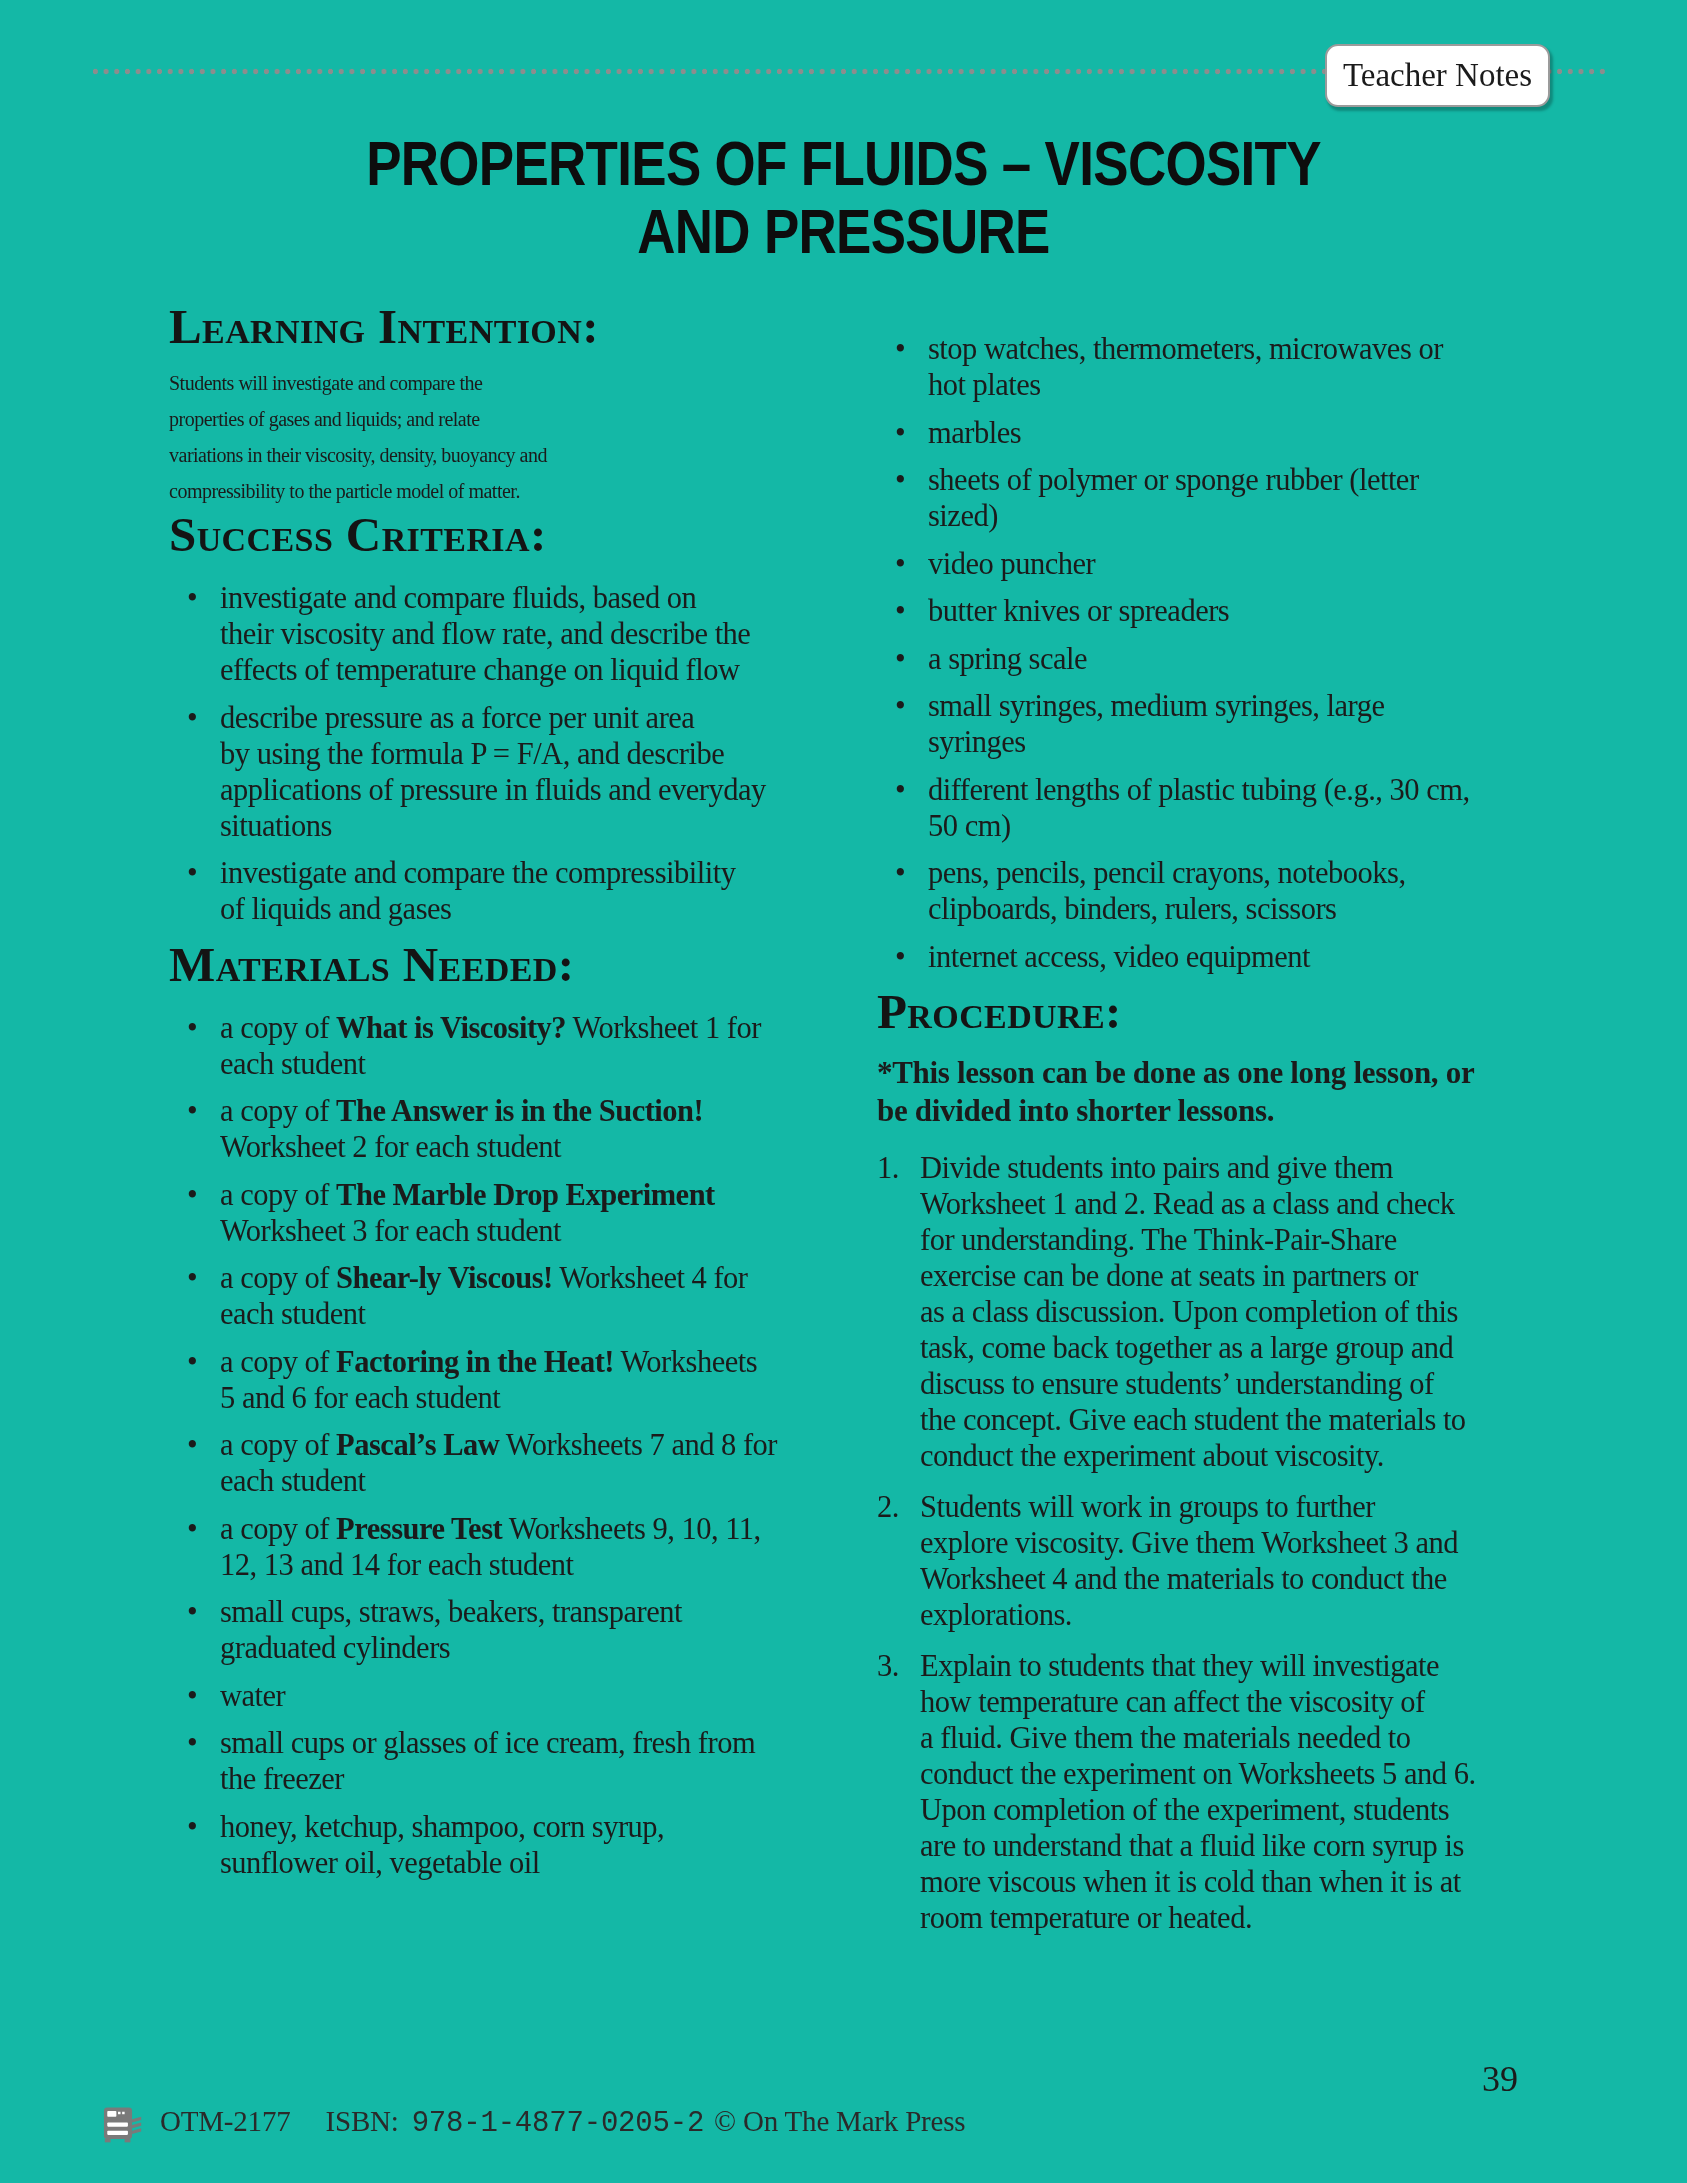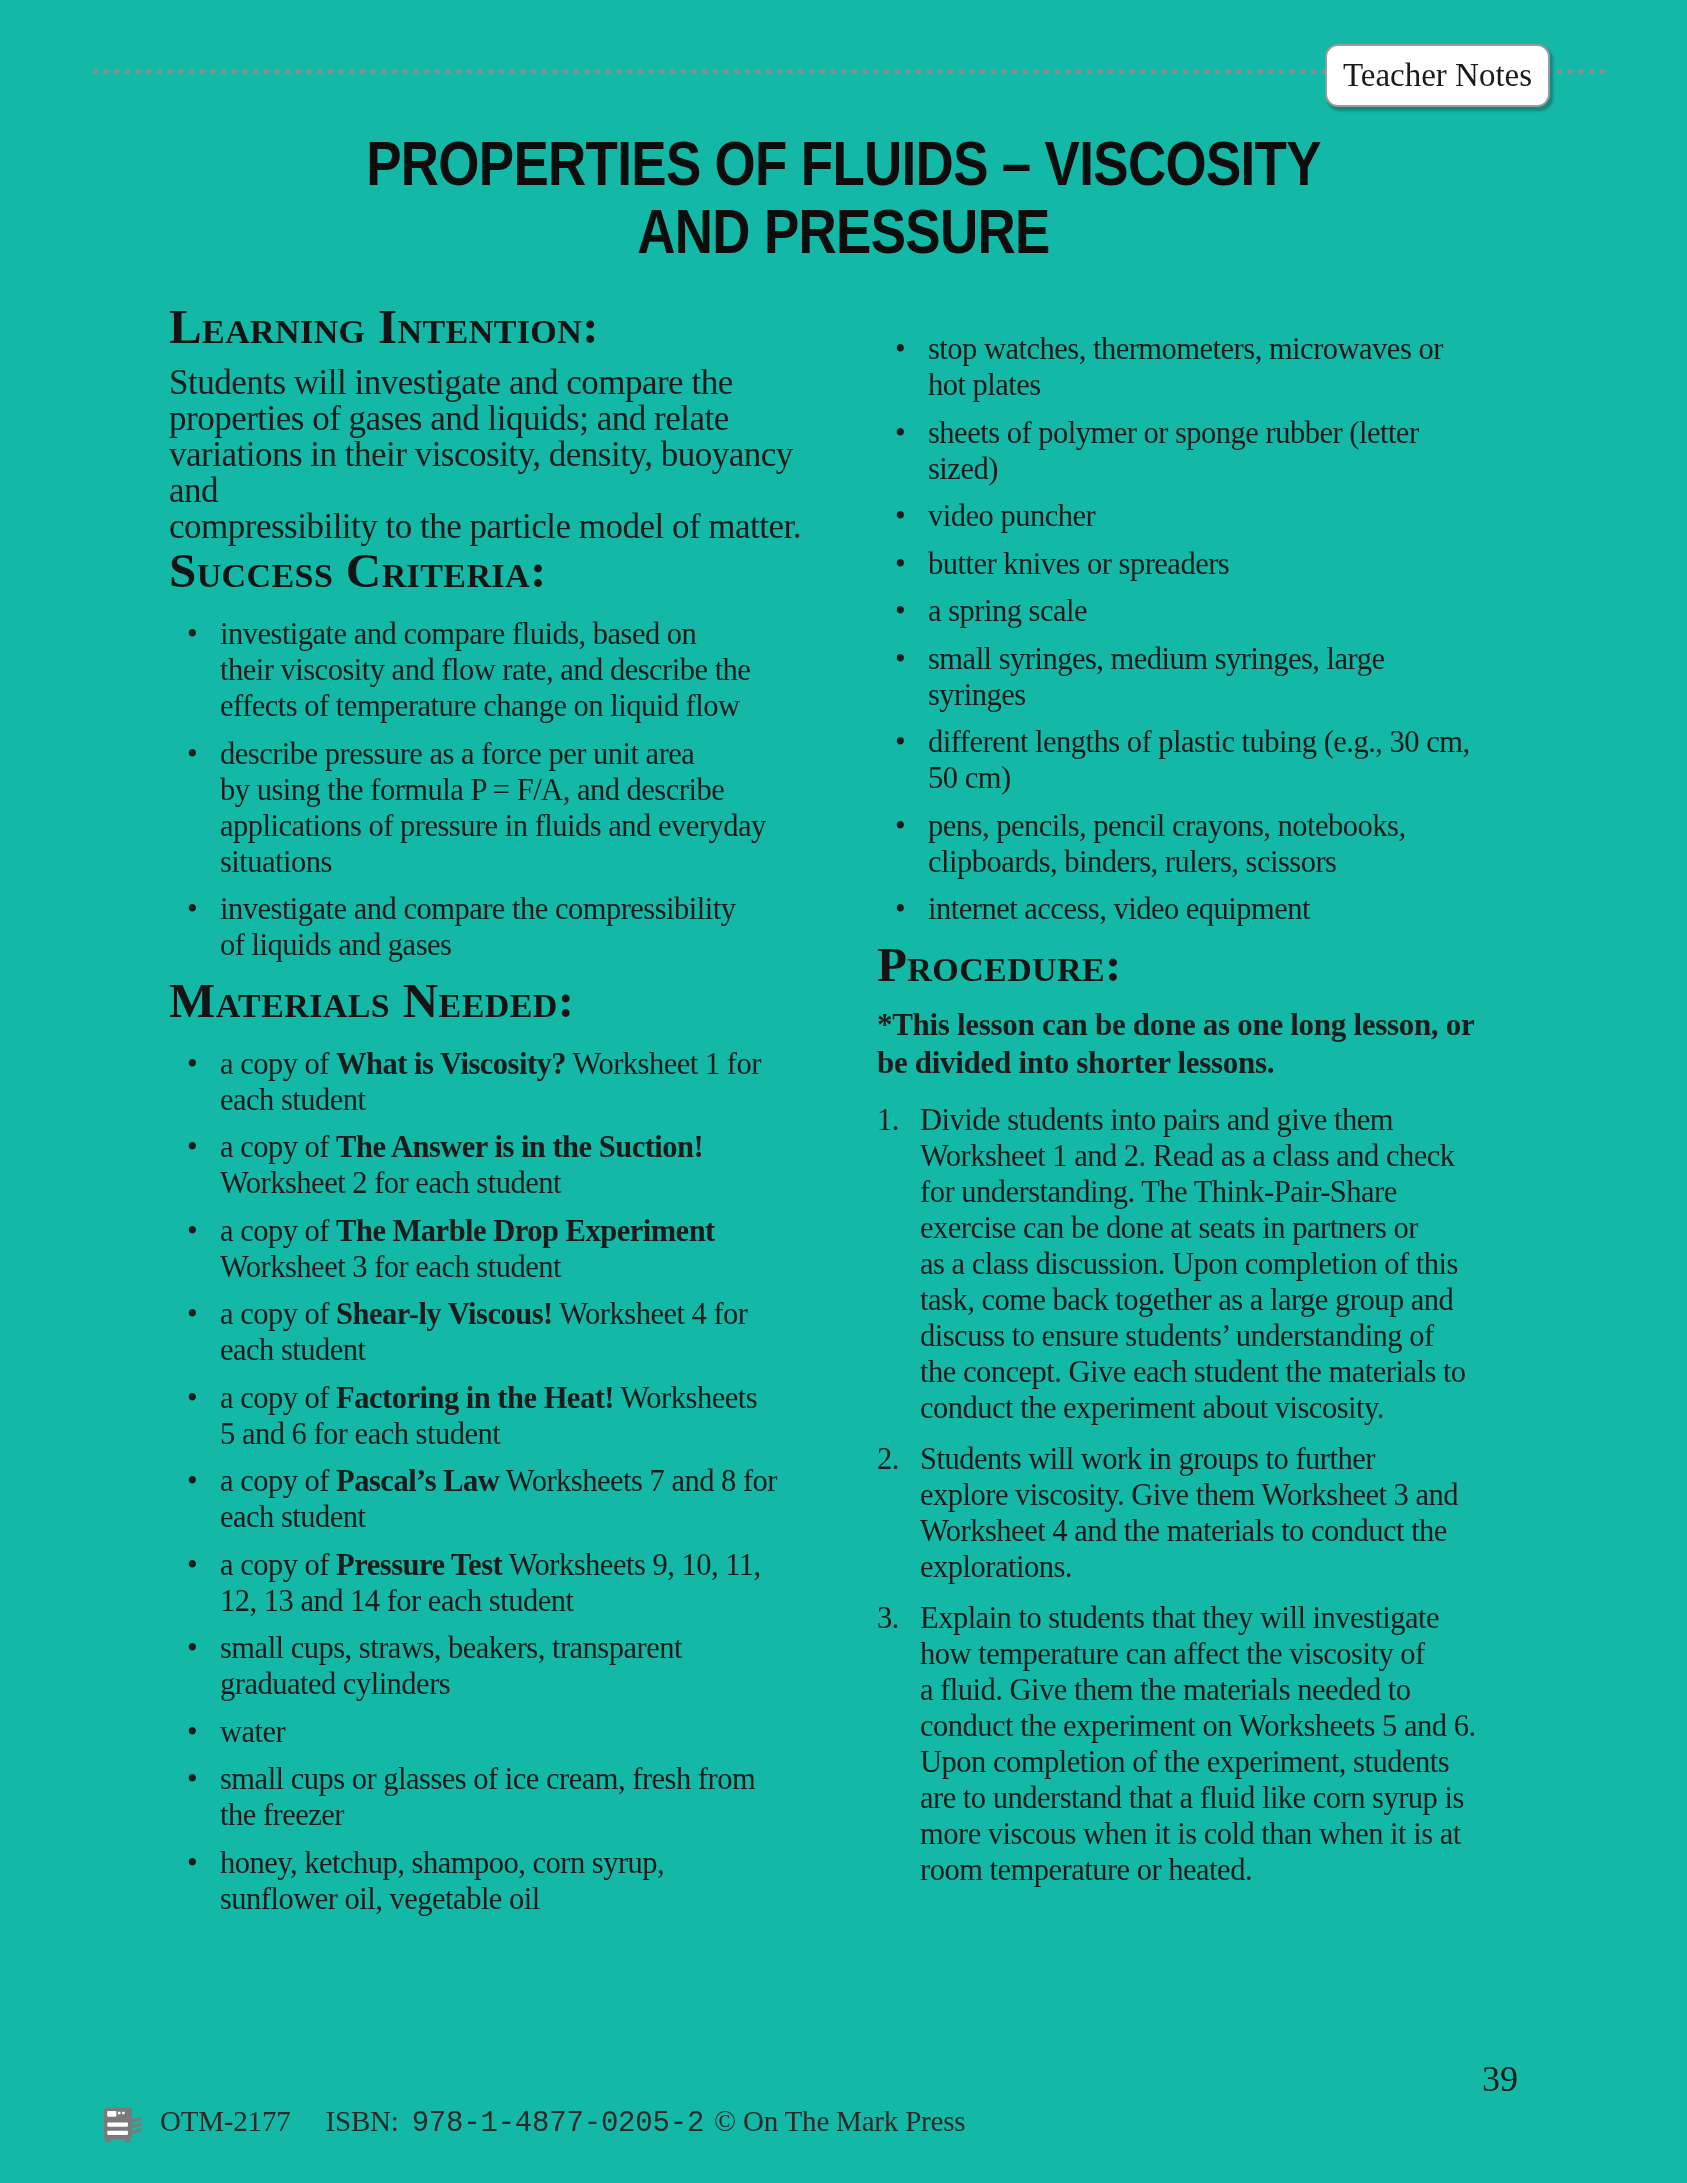--- a/index.html
+++ b/index.html
@@ -25,21 +25,21 @@
   .cols{position:absolute;top:301px;left:169px;width:1413px;display:flex;gap:45px;}
   .col-left{width:663px;flex:none;}
   .col-right{width:704px;flex:none;padding-top:30px;box-sizing:border-box;}
 
   h2.hd{margin:0;font-weight:700;font-variant:small-caps;letter-spacing:0.4px;
         font-size:49px;line-height:51px;color:#141414;}
   .mt-sec{margin-top:49px;}
   .mt-sec2{margin-top:51px;}
   .mt-proc{margin-top:44px;}
 
-  .body-par{margin:13px 0 0;font-size:35px;line-height:36px;letter-spacing:-0.5px;white-space:pre-line;}
+  .body-par{margin:13px 0 0;font-size:20px;line-height:36px;letter-spacing:-0.5px;white-space:pre-line;}
 
   ul.blist,ol.steps{margin:20px 0 0;padding:0;list-style:none;}
   ul.blist li{position:relative;padding-left:51px;margin:0 0 11.5px;
               font-size:30.5px;line-height:36px;letter-spacing:-0.5px;white-space:pre-line;}
   ul.blist li::before{content:"\2022";position:absolute;left:18px;top:0;}
   .materials b{}
 
   .note{margin:16.5px 0 0;font-weight:700;font-size:31px;line-height:38px;letter-spacing:-0.3px;white-space:pre-line;}
 
   ol.steps{counter-reset:step;}
@@ -114,20 +114,21 @@
 the freezer</span></li>
           <li><span>honey, ketchup, shampoo, corn syrup,
 sunflower oil, vegetable oil</span></li>
         </ul>
     </div>
 
     <div class="col-right">
       <ul class="blist" style="margin-top:0;">
           <li><span>stop watches, thermometers, microwaves or
 hot plates</span></li>
+          <li><span>marbles</span></li>
           <li><span>sheets of polymer or sponge rubber (letter
 sized)</span></li>
           <li><span>video puncher</span></li>
           <li><span>butter knives or spreaders</span></li>
           <li><span>a spring scale</span></li>
           <li><span>small syringes, medium syringes, large
 syringes</span></li>
           <li><span>different lengths of plastic tubing (e.g., 30 cm,
 50 cm)</span></li>
           <li><span>pens, pencils, pencil crayons, notebooks,

